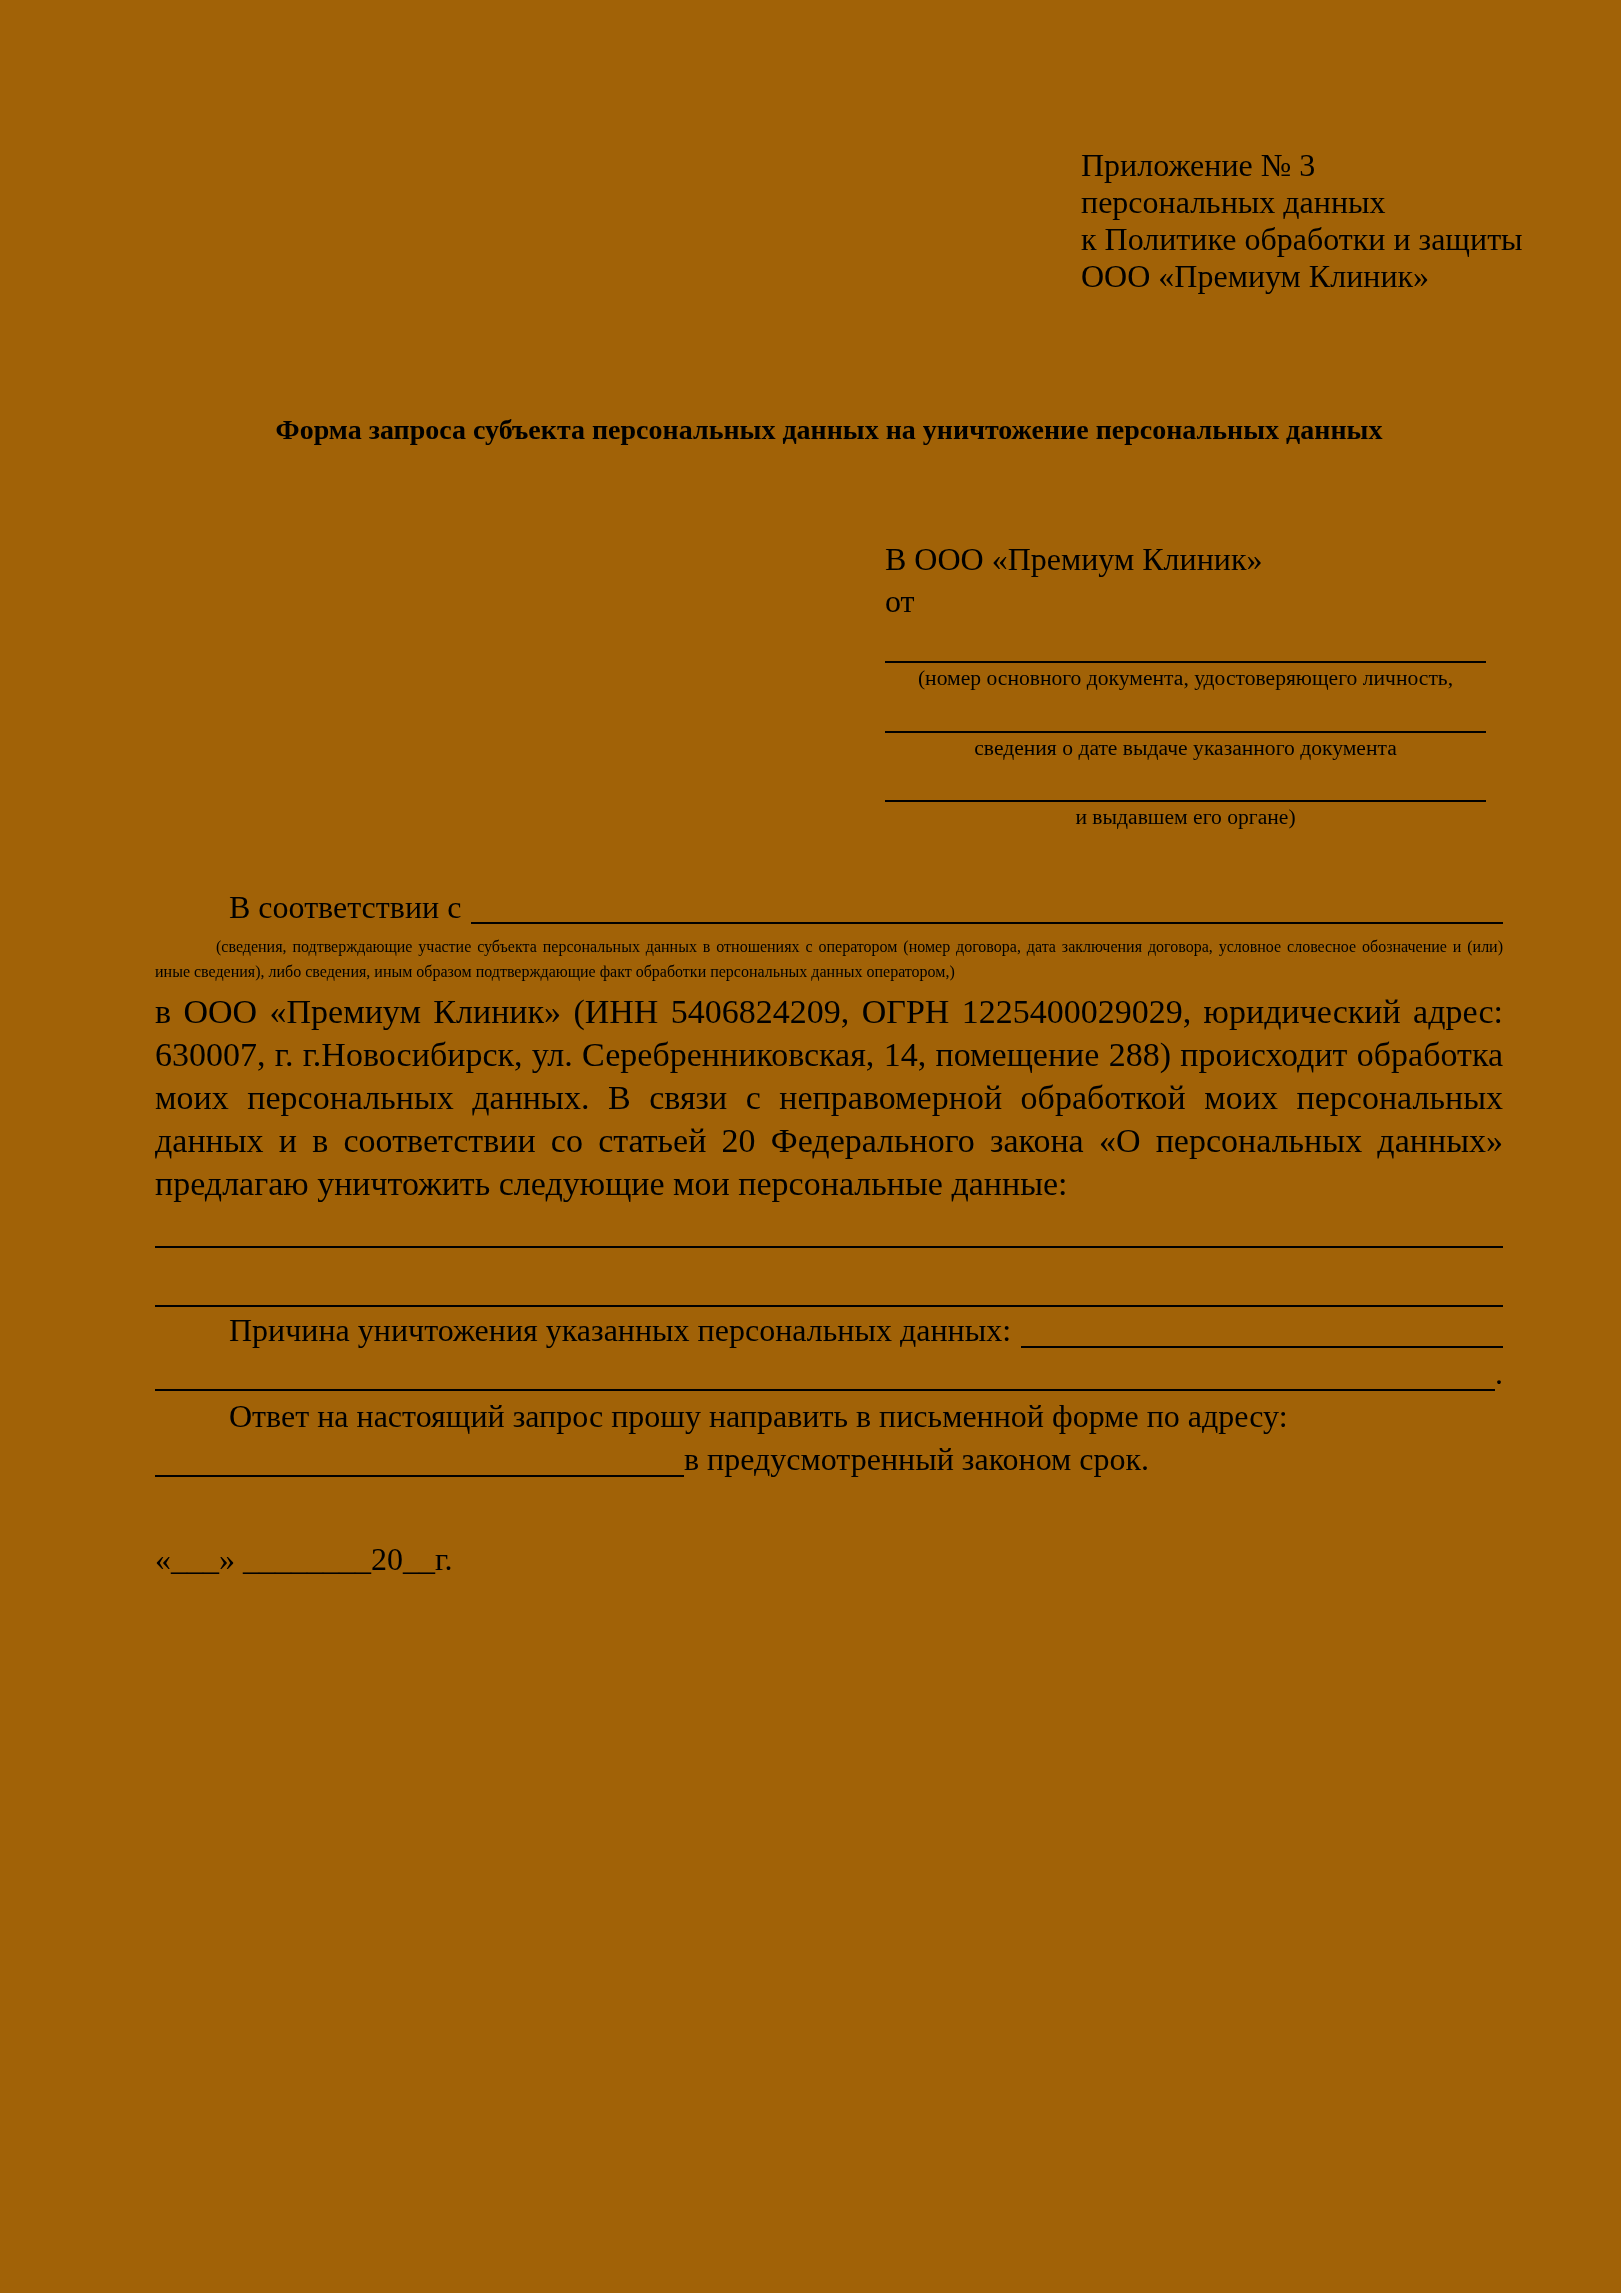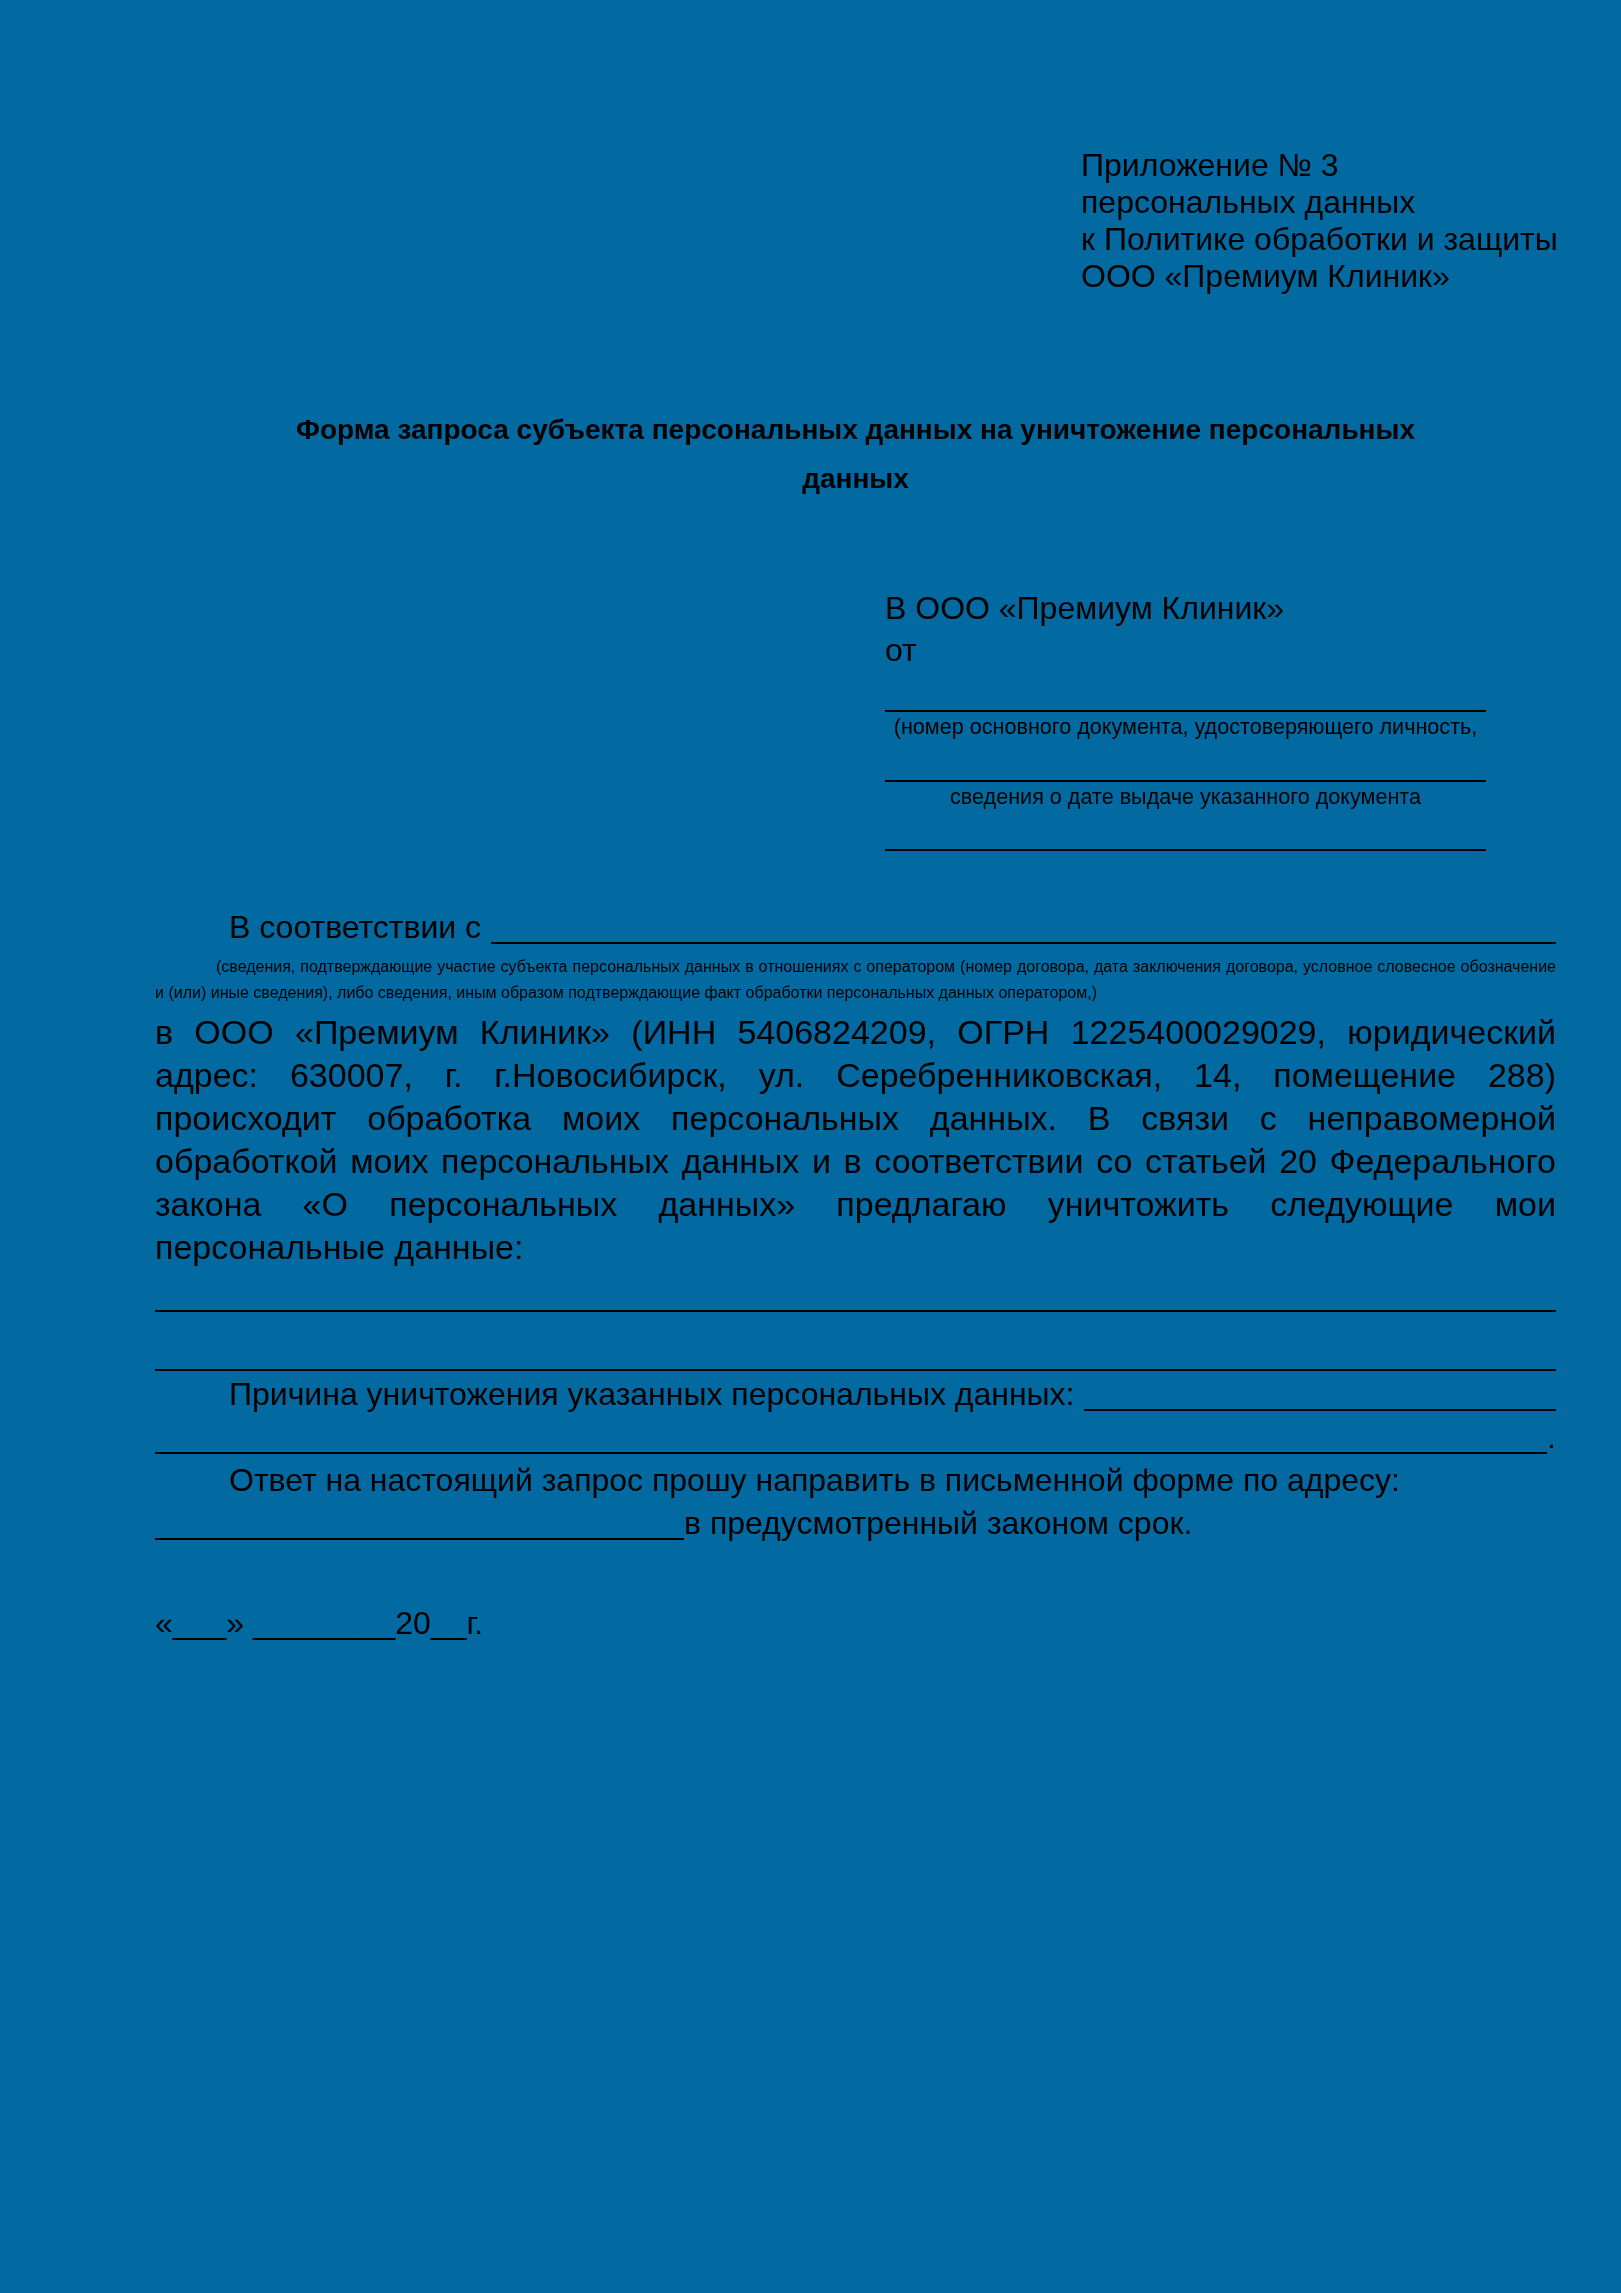--- a/index.html
+++ b/index.html
@@ -5,26 +5,26 @@
   html, body {
     margin: 0;
     padding: 0;
     background: #ffffff;
   }
   .page {
     position: relative;
     width: 1621px;
     height: 2294px;
     margin: 0 auto;
-    background: #0369a1;
+    background: #a16207;
     color: #000000;
-    font-family: Liberation Sans, sans-serif;
+    font-family: Liberation Serif, serif;
     font-size: 32px;
     box-sizing: border-box;
-    padding: 147px 65px 0 155px;
+    padding: 147px 118px 0 155px;
     overflow: hidden;
   }
 
   
   .header-block {
     margin-left: 926px;
     line-height: 37px;
     font-size: 32px;
   }
   .header-block div { white-space: nowrap; }
@@ -165,20 +165,21 @@
     <div>
       <div class="field-line tall"></div>
       <div class="field-cap">(номер основного документа, удостоверяющего личность,</div>
     </div>
     <div>
       <div class="field-line tall"></div>
       <div class="field-cap">сведения о дате выдаче указанного документа</div>
     </div>
     <div>
       <div class="field-line tall"></div>
+      <div class="field-cap">и выдавшем его органе)</div>
     </div>
   </div>
 
   <div class="lead-row">
     <span class="lead-text">В соответствии с</span>
     <span class="fill-line"></span>
   </div>
 
   <div class="note-par">(сведения, подтверждающие участие субъекта персональных данных в отношениях с оператором (номер договора, дата заключения договора, условное словесное обозначение и (или) иные сведения), либо сведения, иным образом подтверждающие факт обработки персональных данных оператором,)</div>
 

